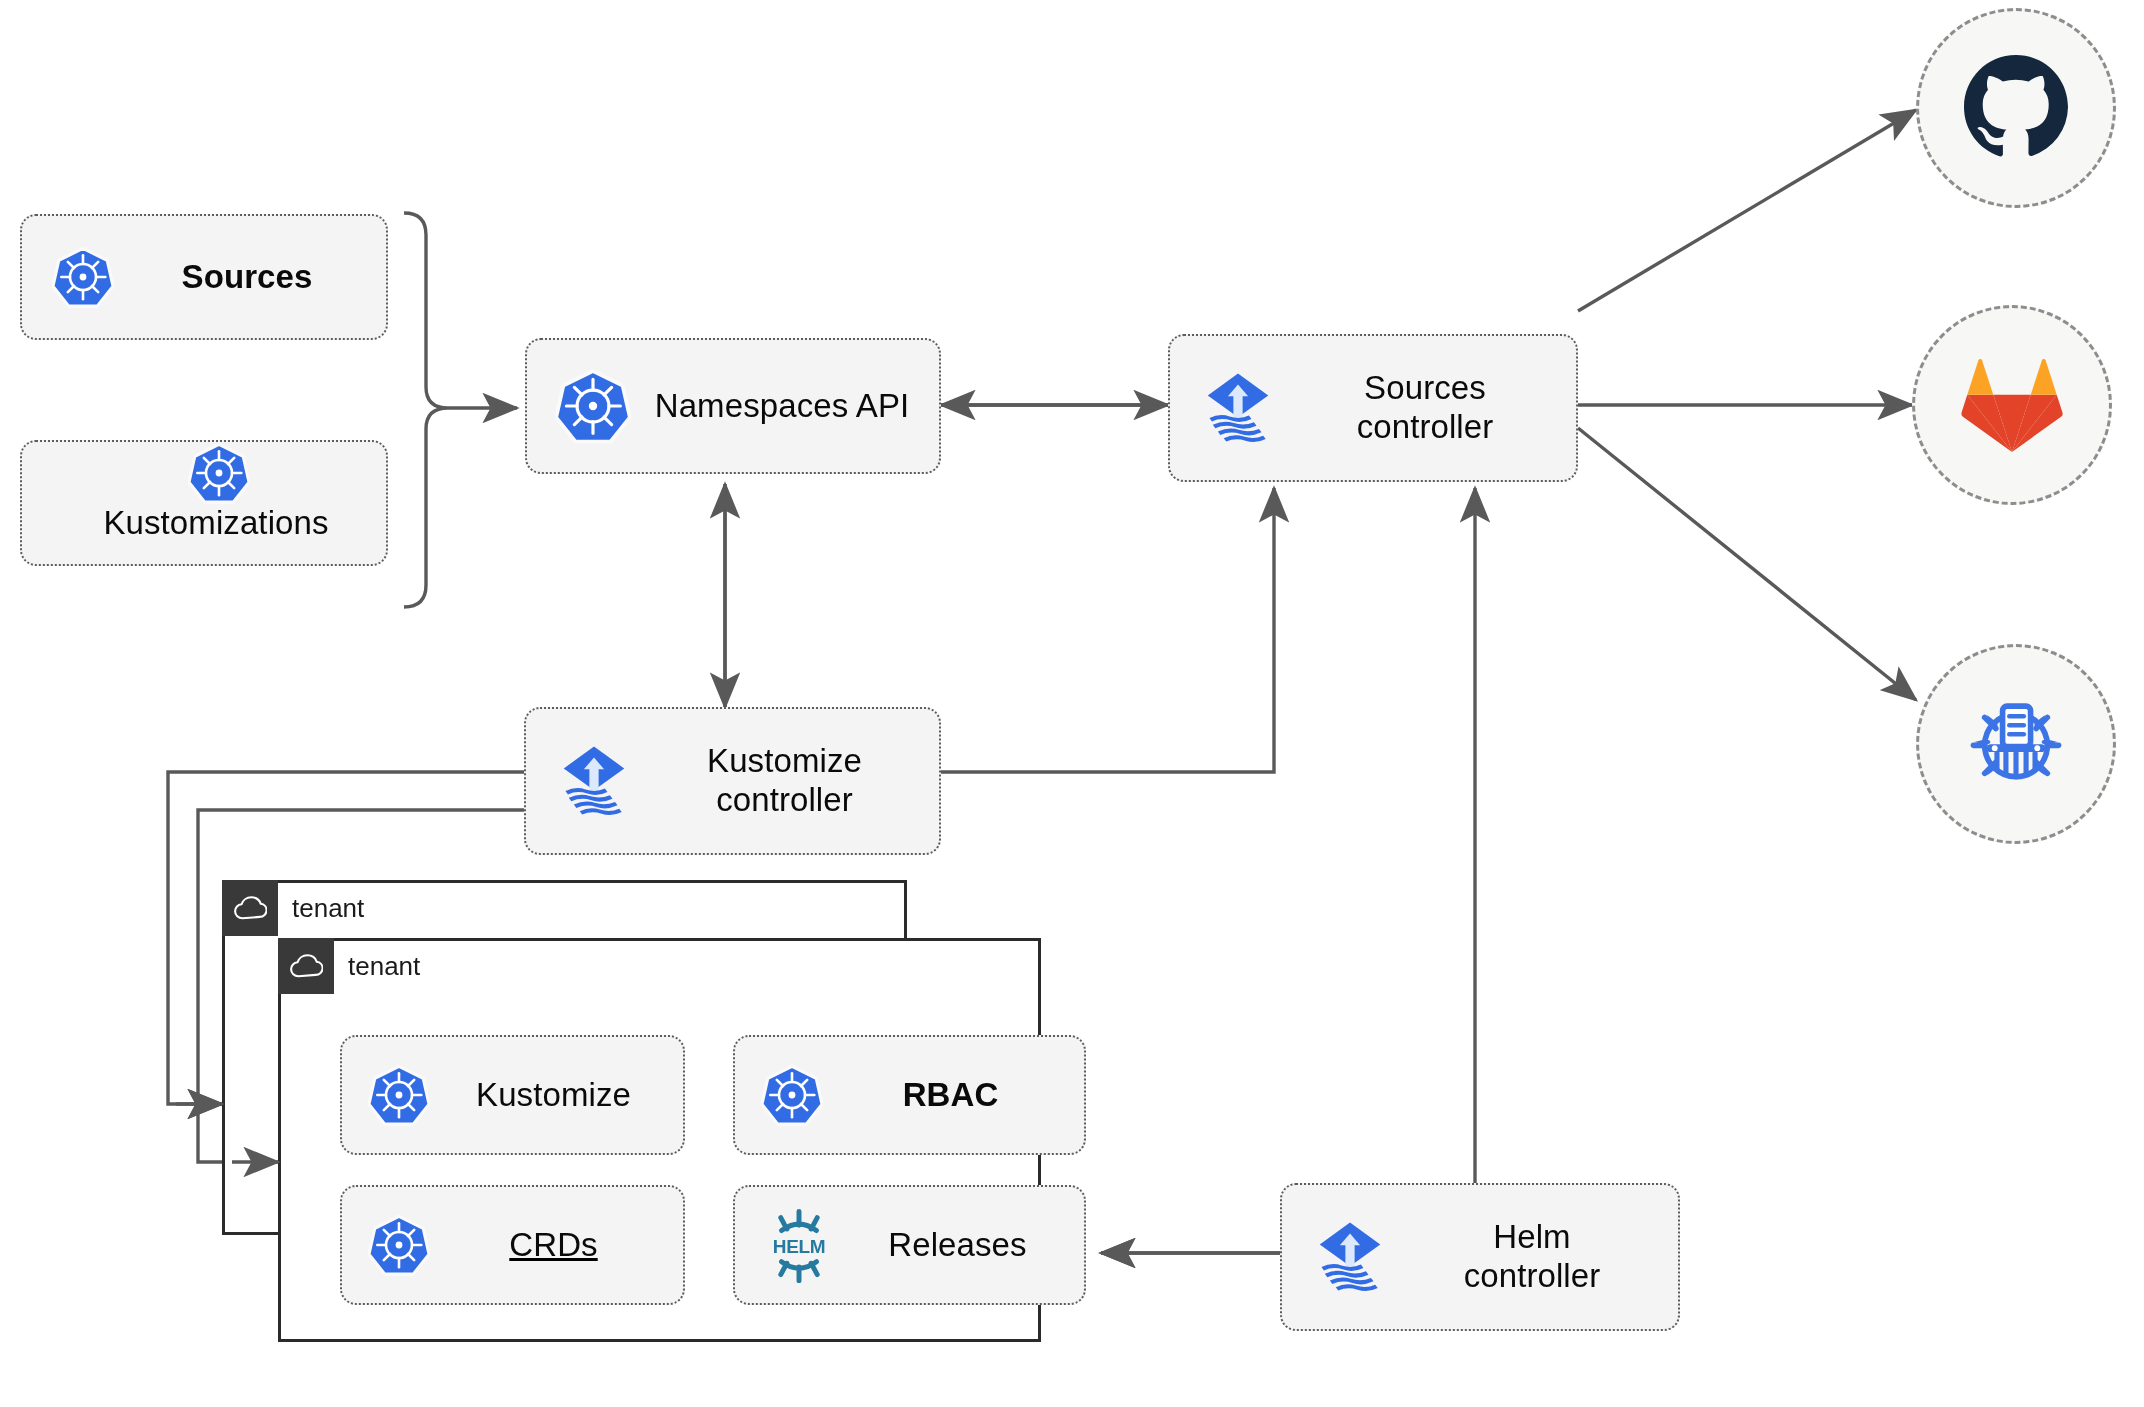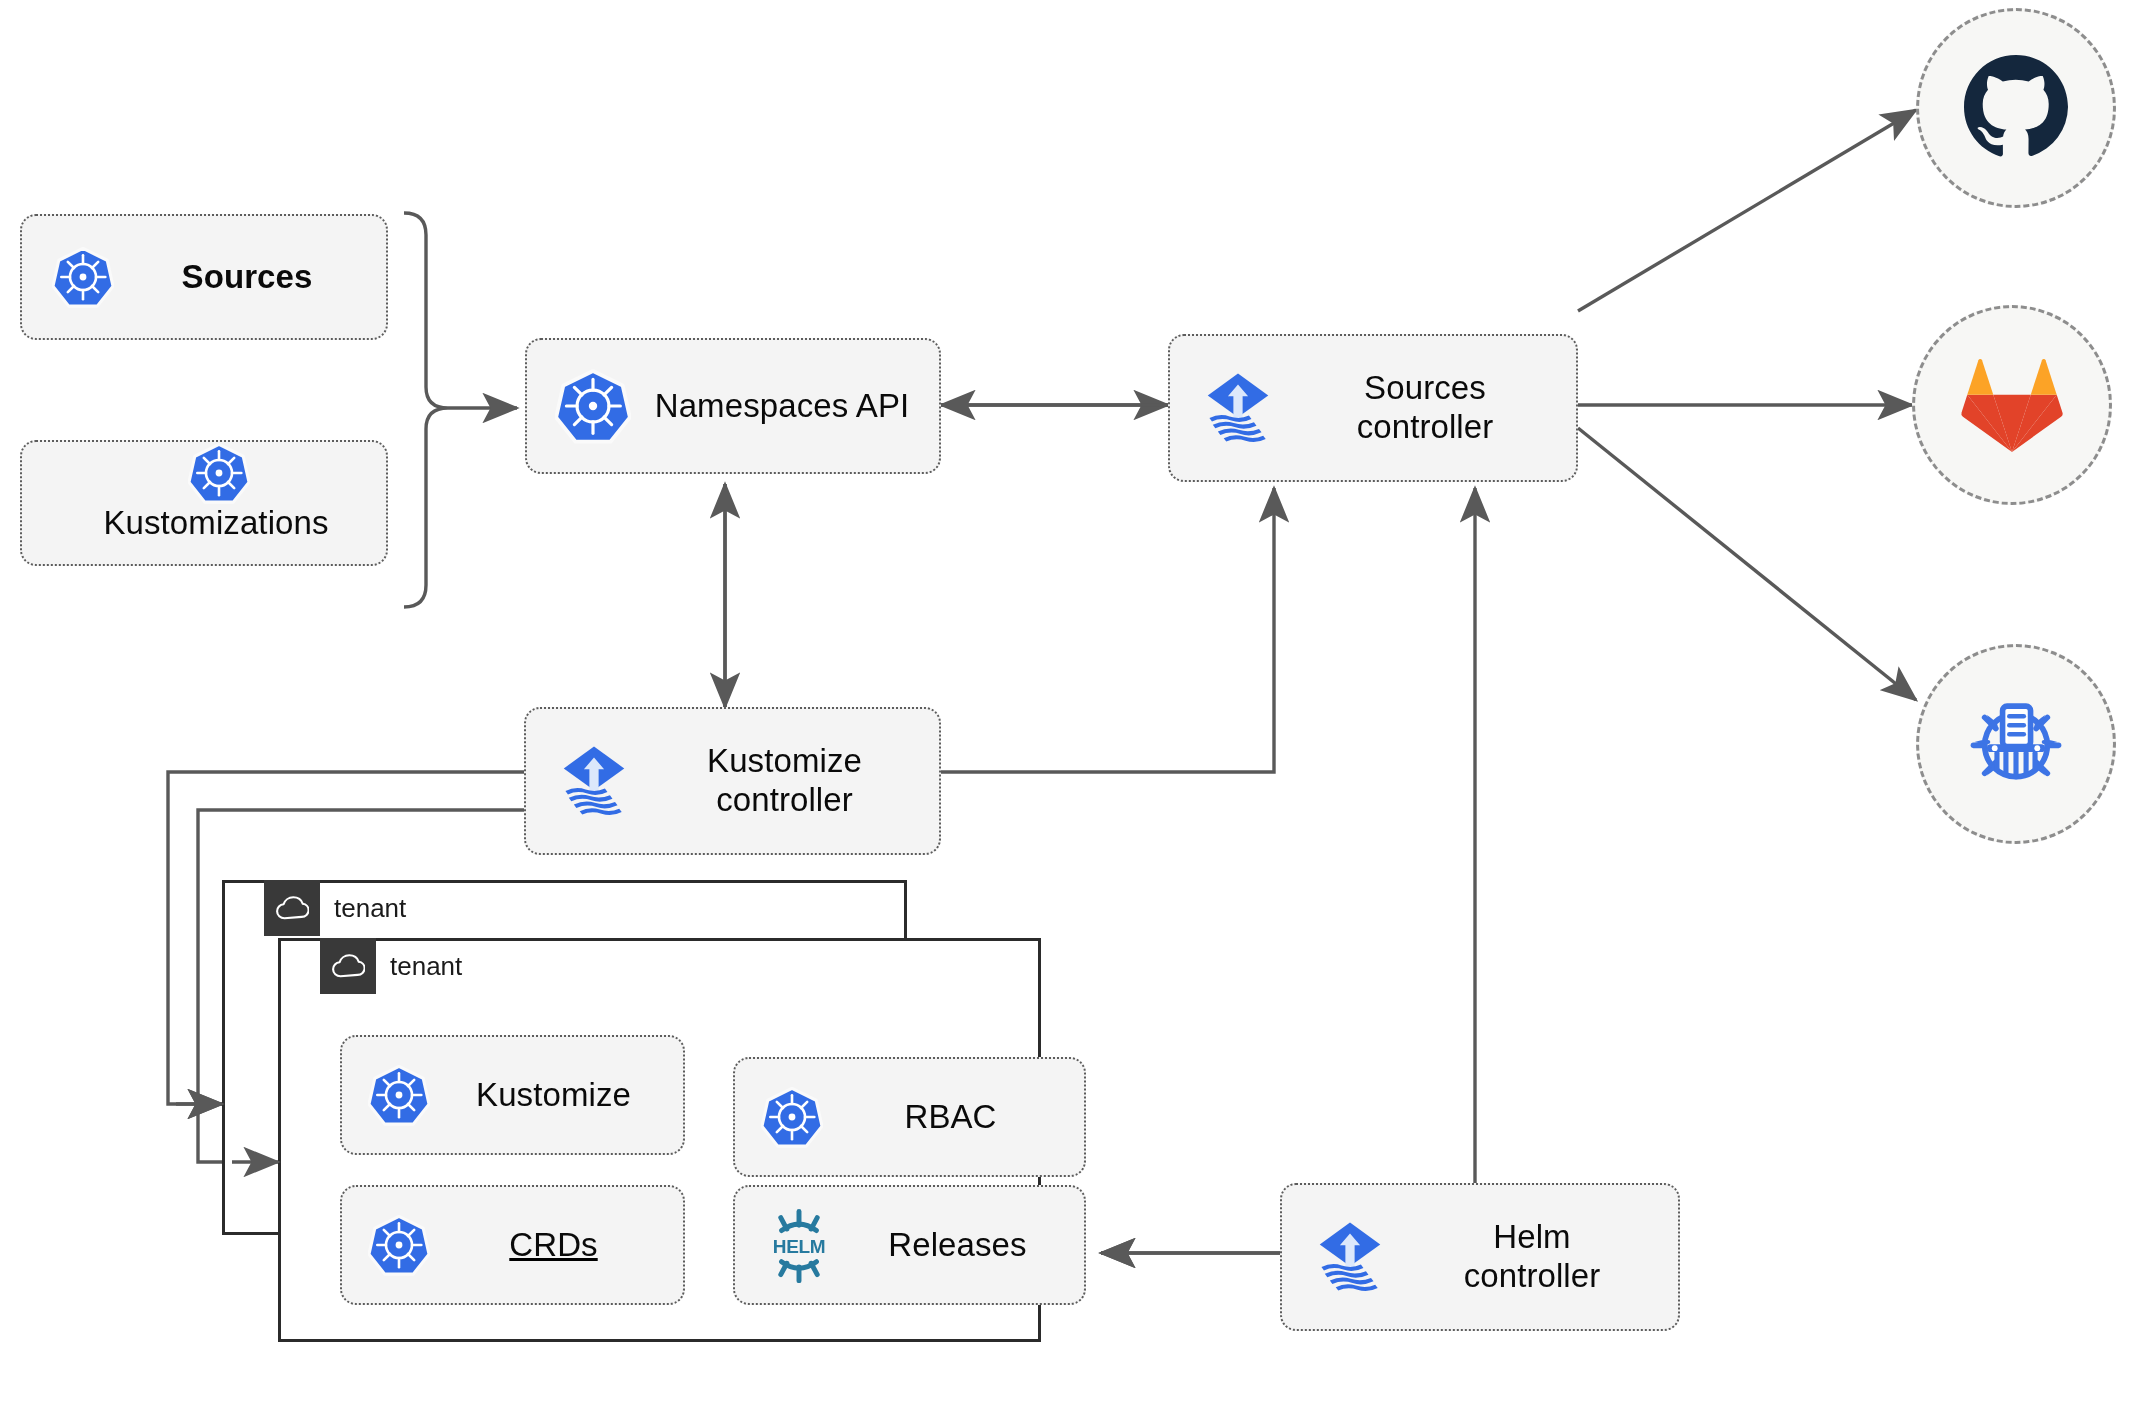--- a/index.html
+++ b/index.html
@@ -47,21 +47,20 @@
     border:3px solid #2b2b2b;
     box-sizing:border-box;
     z-index:3;
   }
   .tenant .tab{
     position:absolute;
     top:-3px;left:-3px;
     height:56px;
     display:flex;align-items:center;
     background:transparent;
-    margin-left:42px;
   }
   .tenant .tabicon{
     width:56px;height:56px;
     background:#393939;
     display:flex;align-items:center;justify-content:center;
   }
   .tenant .tabtext{
     padding:0 14px;
     font-size:26px;
     color:#1b1b1b;
@@ -278,21 +277,21 @@
             <path d="M64.5 64.5 L74.5 74.5"></path>
           <path d="M74.5 25.5 L64.5 35.5"></path>
             <path d="M35.5 64.5 L25.5 74.5"></path>
         </g>
         <circle cx="50" cy="50" r="5.5" fill="#ffffff"></circle>
       </svg>
     </span>
     <span class="lbl">Kustomize</span>
   </div>
 
-  <div class="node" style="left:733px;top:1057px;width:353px;height:120px;padding-left:26px;">
+  <div class="node" style="left:733px;top:1035px;width:353px;height:120px;padding-left:26px;font-weight:bold;">
     <span class="ico">
       <svg width="62" height="62" viewBox="0 0 100 100" aria-hidden="true">
         <path d="M50 4 L89 23 L98.5 65 L73 97 H27 L1.5 65 L11 23 Z" fill="#326CE5" stroke="#fafafa" stroke-width="5" stroke-linejoin="round"></path>
         <g fill="none" stroke="#ffffff" stroke-width="4.2" stroke-linecap="round">
           <circle cx="50" cy="50" r="21"></circle>
           <path d="M50 15 L50 29"></path>
             <path d="M50 71 L50 86"></path>
           <path d="M15 50 L29 50"></path>
             <path d="M71 50 L86 50"></path>
           <path d="M25.5 25.5 L35.5 35.5"></path>

